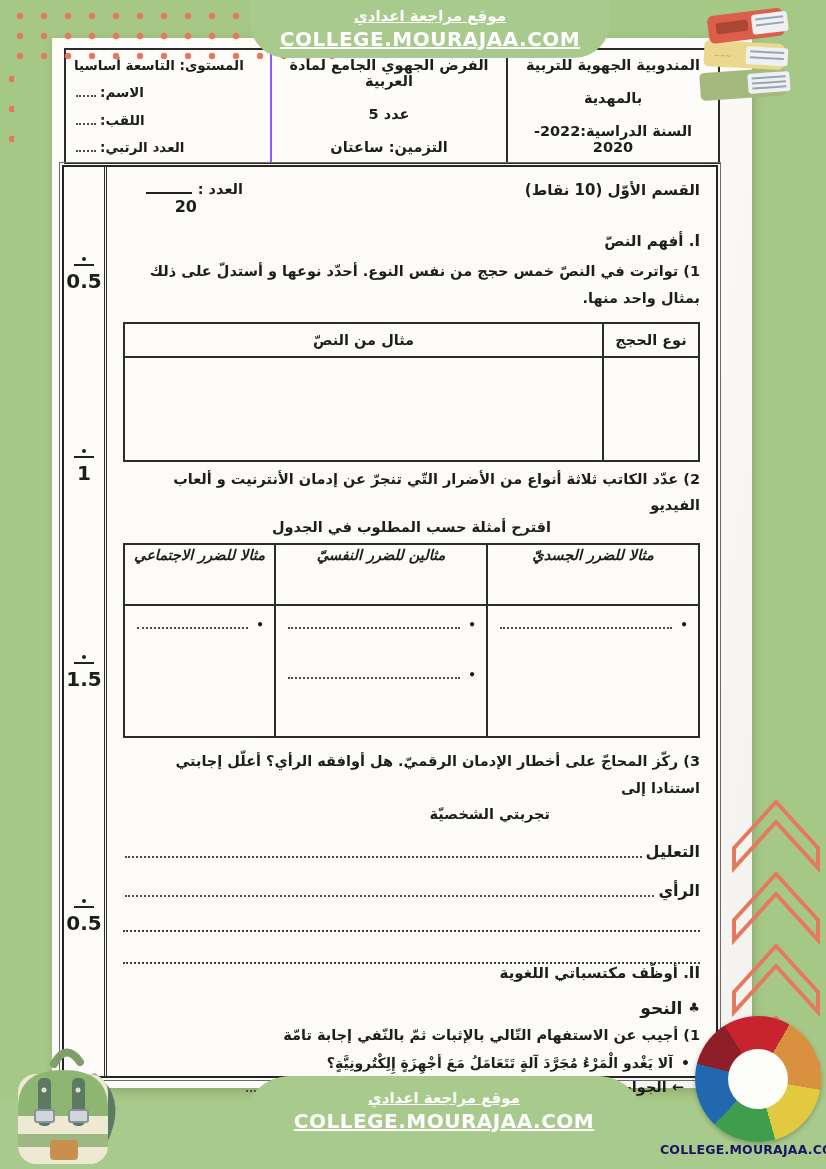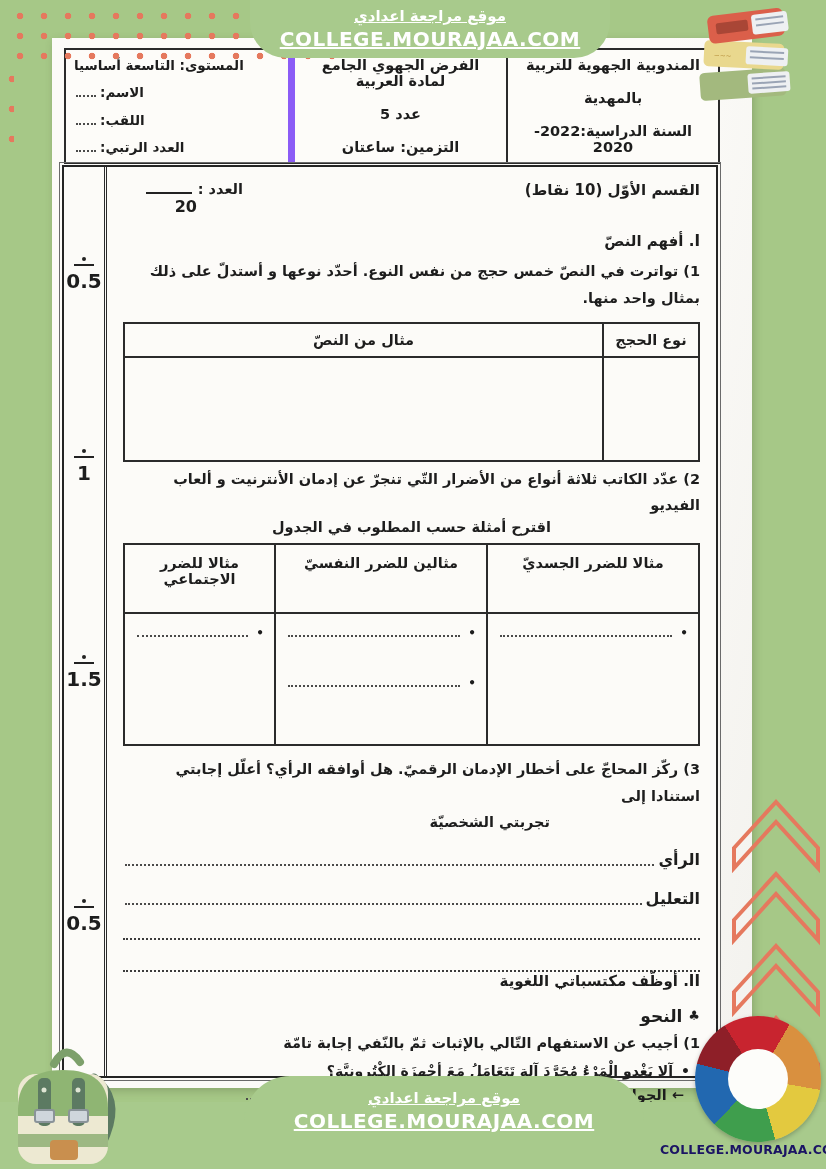--- a/index.html
+++ b/index.html
@@ -29,21 +29,21 @@
   
   .paper{position:absolute;left:52px;top:38px;width:700px;height:1050px;z-index:1;
     background:linear-gradient(100deg,#fcfbf8 70%,#f3f2ee);
     box-shadow:2px 3px 8px rgba(60,70,40,.25);}
   
   .hdr{position:absolute;right:32px;top:10px;width:656px;height:116px;direction:rtl;
     display:flex;border:2px solid #2b2b2b;background:#fdfcf9;box-sizing:border-box;}
   .hdr-cell{box-sizing:border-box;padding:7px 8px;display:flex;flex-direction:column;
     justify-content:space-between;font-weight:bold;font-size:14.5px;text-align:center;}
   .hdr-c1{width:212px;border-left:2px solid #2b2b2b;}
-  .hdr-c2{width:218px;border-left:7px solid #8b5cf6;}
+  .hdr-c2{width:236px;border-left:2px solid #8b5cf6;}
   .hdr-c3{flex:1;text-align:right;font-size:13.5px;align-items:flex-end;}
   .hdr-line{display:flex;align-items:flex-end;}
   .hdr-line .lbl{white-space:nowrap;}
   .dotfill{flex:1;border-bottom:2px dotted #4a4a4a;margin:0 4px 3px 2px;min-width:20px;}
   
   .frame{position:absolute;right:34px;top:127px;width:656px;height:913px;box-sizing:border-box;
     border:2px solid #242424;outline:1px solid #6a6a6a;outline-offset:2px;
     display:flex;flex-direction:row;background:#fcfbf8;}
   .margin-col{width:40px;border-right:3px double #2b2b2b;position:relative;flex:none;}
   .mark{position:absolute;left:0;width:100%;display:flex;flex-direction:column;align-items:center;gap:3px;}
@@ -59,21 +59,21 @@
   .assess-20{font-size:16px;margin-right:46px;margin-top:2px;}
   .hI{margin-top:16px;font-size:15px;}
   .q{margin-top:8px;line-height:1.85;}
   table{border-collapse:collapse;width:100%;direction:rtl;}
   th,td{border:2px solid #2b2b2b;font-weight:bold;font-size:14.5px;}
   .t1{margin-top:10px;}
   .t1 th{height:30px;}
   .t1 .th-narrow{width:92px;}
   .t1 td{height:100px;}
   .t2{margin-top:8px;}
-  .t2 th{height:56px;vertical-align:top;padding-top:10px;}
+  .t2 th{height:56px;vertical-align:top;padding-top:2px;font-style:italic;}
   .t2 .c-r{width:208px;} .t2 .c-m{width:208px;}
   .t2 td{height:106px;vertical-align:top;padding:12px 10px;}
   .dotrow{display:flex;align-items:flex-end;}
   .dotrow .bullet{margin-left:4px;font-size:12px;}
   .dotrow2{margin-top:36px;}
   .indent2{margin-right:150px;margin-top:4px;}
   .ansline{display:flex;align-items:flex-end;margin-top:20px;}
   .ansline .lbl{font-size:16px;white-space:nowrap;}
   .fulldots{border-bottom:2.5px dotted #3c3c3c;margin-top:30px;}
   .hII{font-size:15px;}
@@ -225,25 +225,25 @@
                 </div>
           </td>
         </tr>
       </tbody>
         </table>
 
       <div class="q" style="margin-top:10px">3) ركّز المحاجّ على أخطار الإدمان الرقميّ. هل أوافقه الرأي؟ أعلّل إجابتي استنادا إلى</div>
       <div class="indent2">تجربتي الشخصيّة</div>
 
       <div class="ansline">
+        <span class="lbl">التعليل</span>
+        <span class="dotfill"></span>
+      </div>
+      <div class="ansline">
         <span class="lbl">الرأي</span>
-        <span class="dotfill"></span>
-      </div>
-      <div class="ansline">
-        <span class="lbl">التعليل</span>
         <span class="dotfill"></span>
       </div>
       <div class="fulldots"></div>
       <div class="fulldots"></div>
 
       <div class="hII">II. أوظّف مكتسباتي اللغوية</div>
 
       <div class="nahw">
         <span class="glyph">♣</span>
         <span class="lbl">النحو</span>

